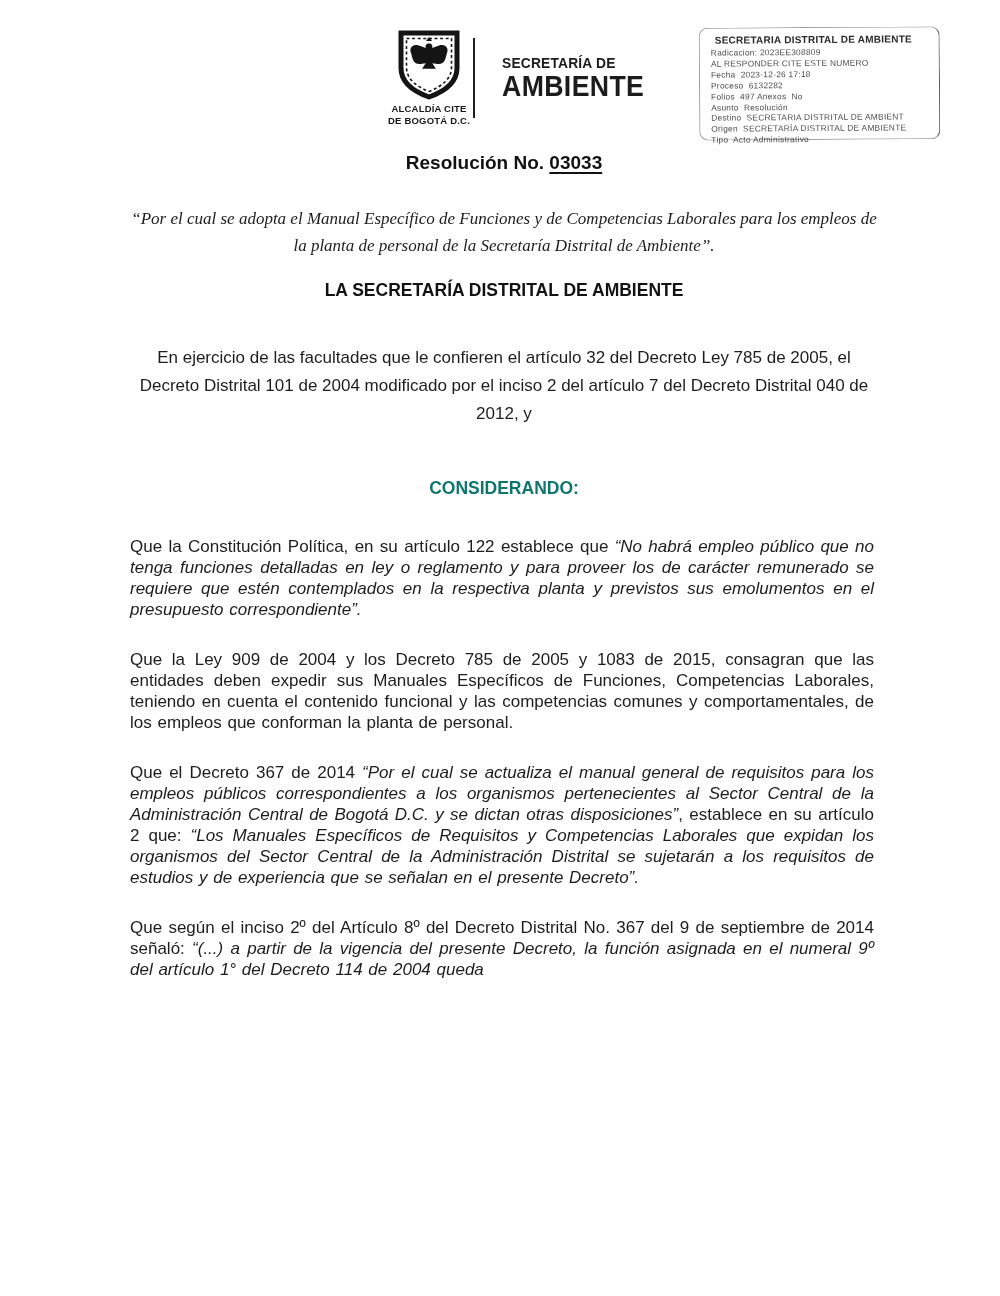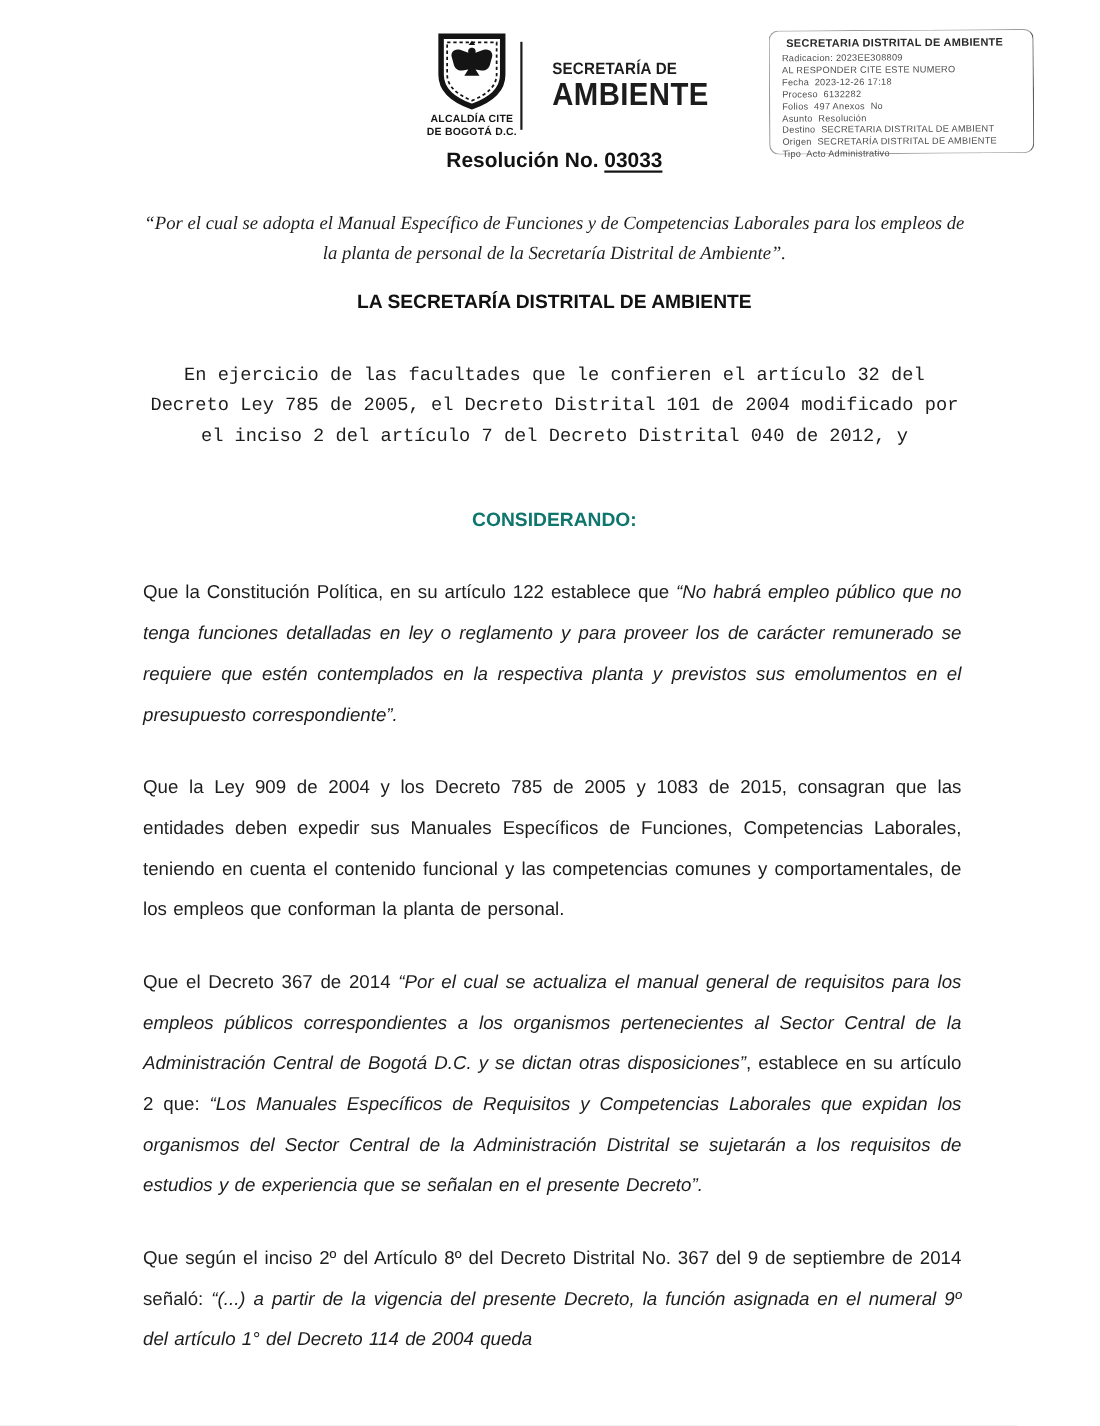--- a/index.html
+++ b/index.html
@@ -87,21 +87,21 @@
     line-height: 10.9px;
     color: #4e4e4e;
     letter-spacing: 0.25px;
     white-space: pre;
   }
 
   
   .content {
     position: absolute;
     left: 130px;
-    top: 136px;
+    top: 152px;
     width: 748px;
   }
   .title {
     font-size: 19px;
     font-weight: 700;
     text-align: center;
     color: #121212;
     margin: 0 0 31px 0;
   }
   .title .underlined {
@@ -122,32 +122,31 @@
     font-weight: 700;
     text-align: center;
     color: #121212;
     margin: 0 0 43px 0;
   }
   .preamble {
     font-size: 17px;
     text-align: center;
     line-height: 28px;
     margin: 0 0 50px 0;
-    font-family: Liberation Mono, monospace;
   }
   .considerando {
     font-size: 17.5px;
     font-weight: 700;
     text-align: center;
     color: #0f766e;
     margin: 0 0 37px 0;
   }
   .para {
     font-size: 17px;
-    line-height: 37px;
+    line-height: 21px;
     text-align: justify;
     margin: 0 4px 29px 0;
     word-spacing: 1px;
   }
   .para .it { font-style: italic; }
 </style>
 </head>
 <body>
 
 <div class="page">

